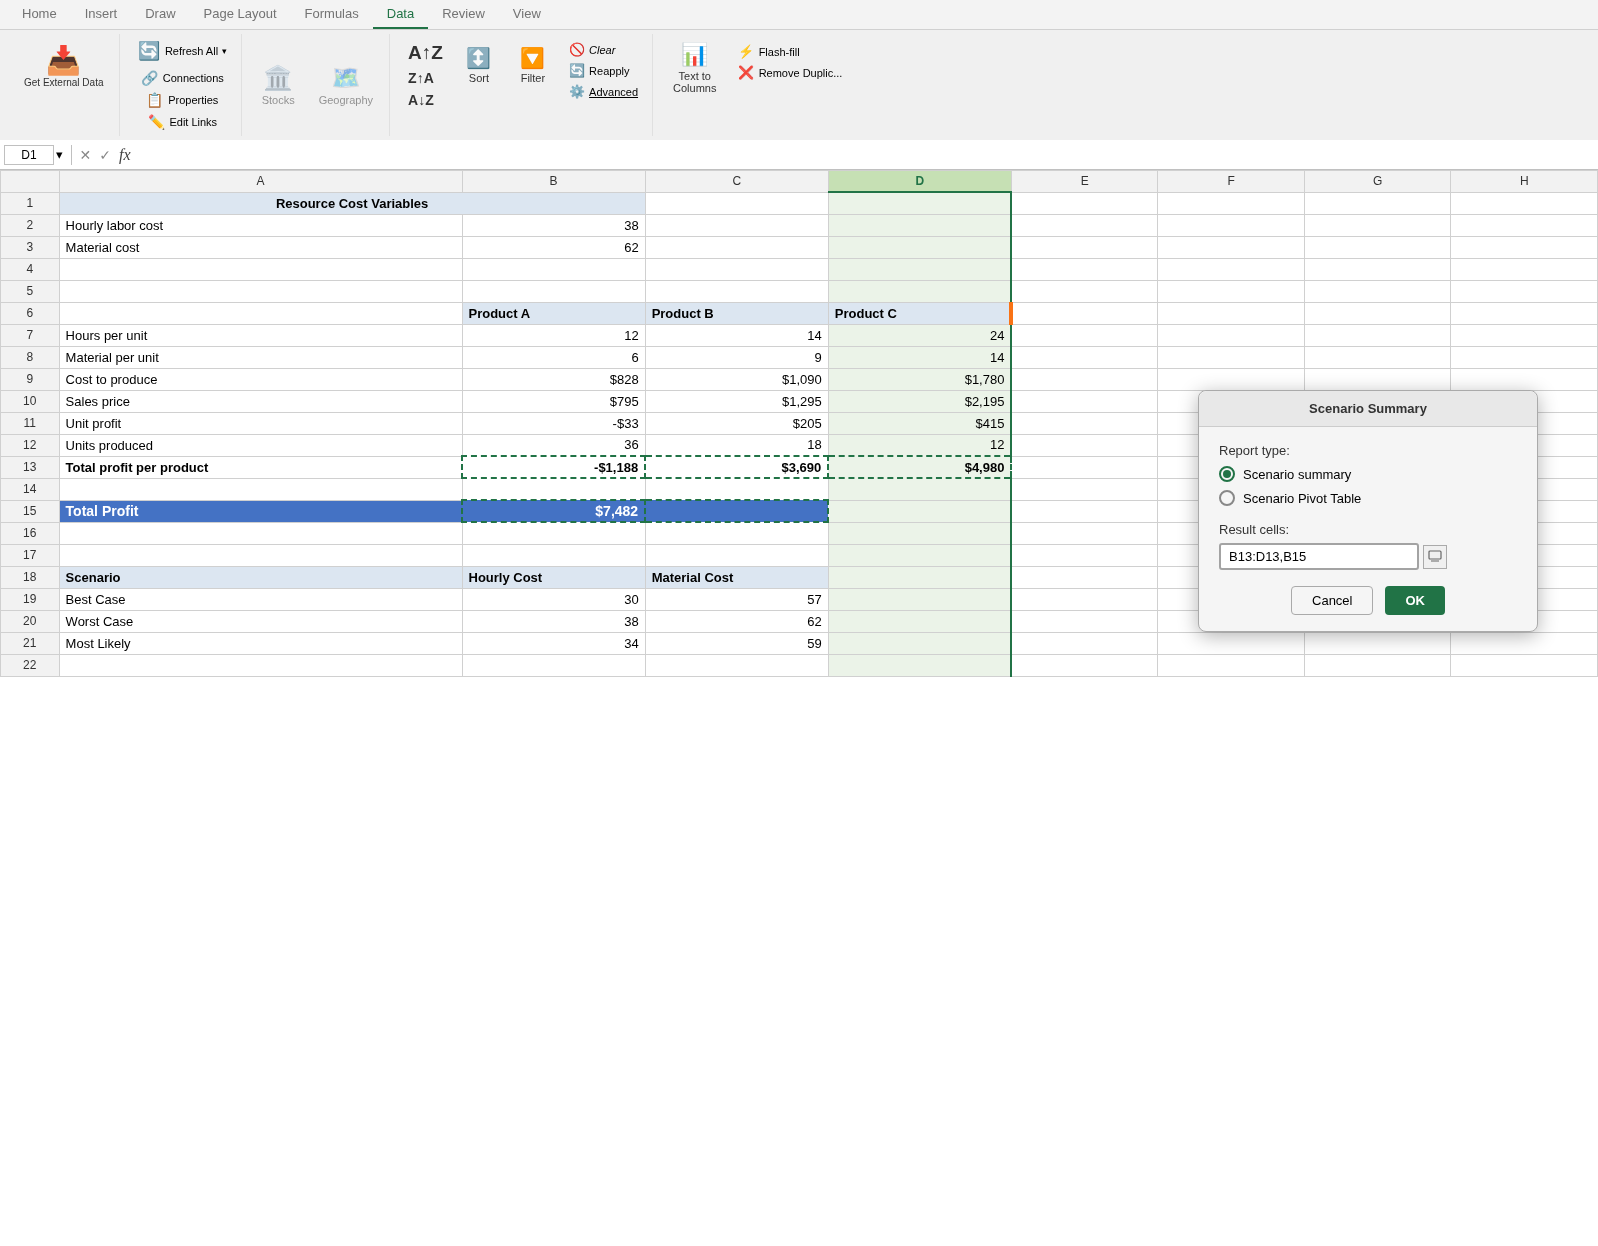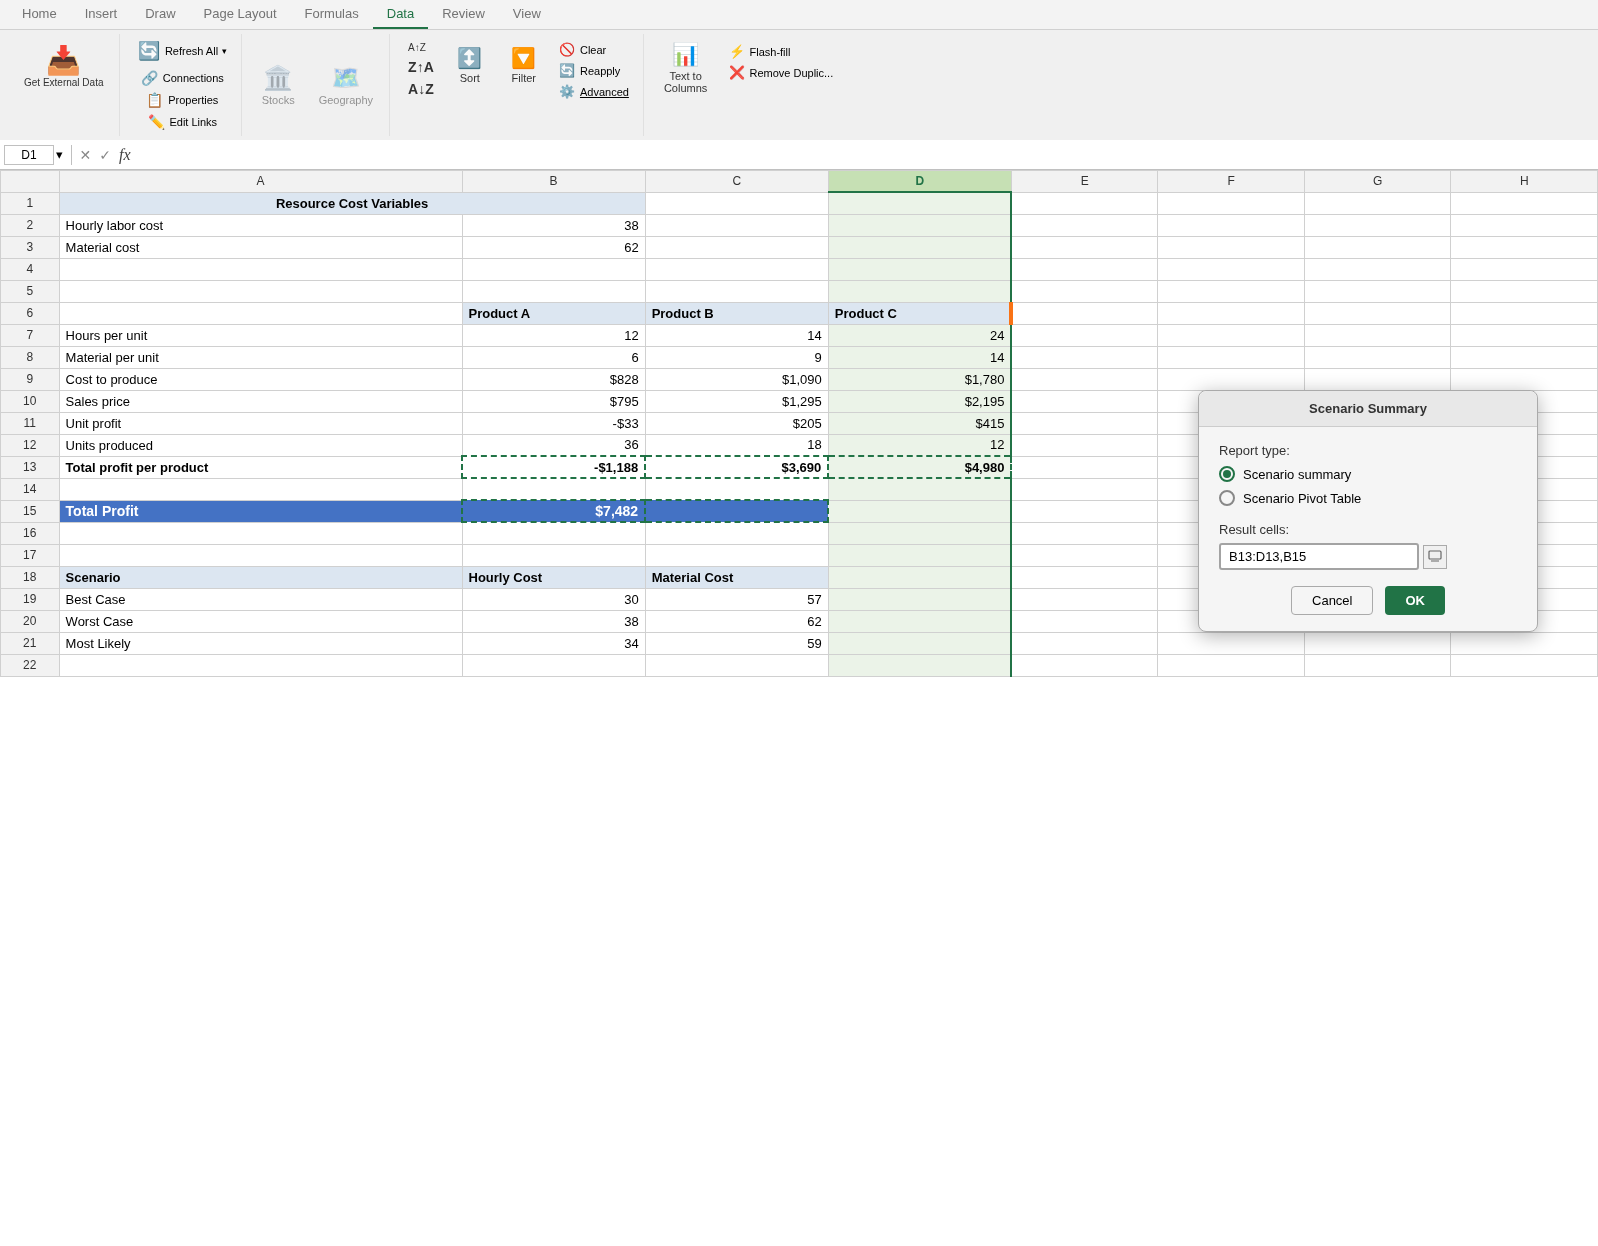--- a/index.html
+++ b/index.html
@@ -115,21 +115,21 @@
           <div style="font-size:24px; color:#888;">🗺️</div>
           <div class="ribbon-btn-label">Geography</div>
         </div>
       </div>
     </div>
 
     <div class="ribbon-group">
       <div style="display:flex; align-items:flex-start; gap:6px; flex:1;">
 
         <div style="display:flex; flex-direction:column; gap:2px; justify-content:flex-start; padding-top:2px;">
-          <div class="ribbon-btn-sm" style="font-size:10px; font-weight:normal; color:#333;text-align:right;">A↑Z</div>
+          <div class="ribbon-btn-sm" style="font-size:19px; font-weight:bold; color:#333;text-align:right;">A↑Z</div>
           <div class="ribbon-btn-sm" style="font-size:14px; font-weight:bold; color:#333;">Z↑A</div>
           <div class="ribbon-btn-sm" style="font-size:14px; font-weight:bold; color:#333;">A↓Z</div>
         </div>
 
         <div style="display:flex; flex-direction:column; align-items:center; margin-top:4px;">
           <div class="ribbon-btn" style="padding:4px 6px;">
             <div style="font-size:20px;">↕️</div>
             <div class="ribbon-btn-label">Sort</div>
           </div>
         </div>
@@ -137,21 +137,21 @@
         <div style="display:flex; flex-direction:column; align-items:center; margin-top:4px;">
           <div class="ribbon-btn" style="padding:4px 6px;">
             <div style="font-size:20px;">🔽</div>
             <div class="ribbon-btn-label">Filter</div>
           </div>
         </div>
 
         <div style="display:flex; flex-direction:column; gap:2px; padding-top:2px; justify-content:flex-start;">
           <div class="ribbon-btn-sm">
             <span style="font-size:13px;">🚫</span>
-            <span style="font-size:11px;">Clear</span>
+            <span style="font-size:11px;font-style:italic;">Clear</span>
           </div>
           <div class="ribbon-btn-sm">
             <span style="font-size:13px;">🔄</span>
             <span style="font-size:11px;">Reapply</span>
           </div>
           <div class="ribbon-btn-sm">
             <span style="font-size:13px;">⚙️</span>
             <span style="font-size:11px;text-decoration:underline;">Advanced</span>
           </div>
         </div>

